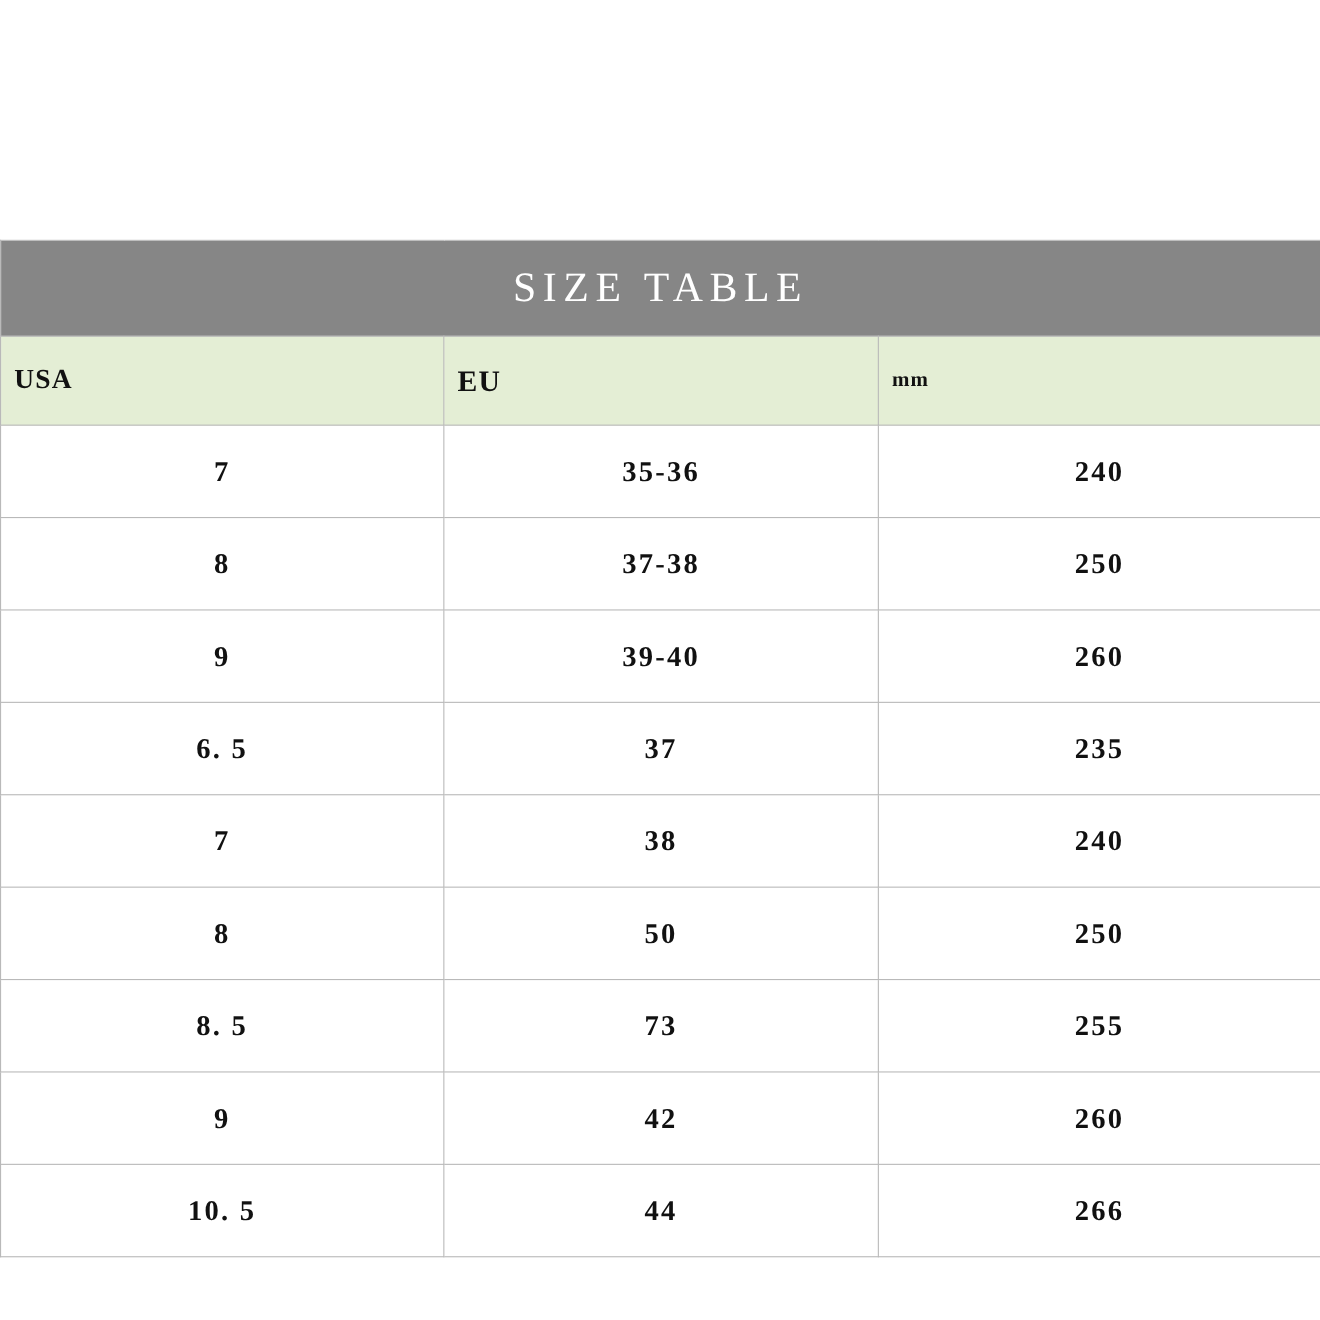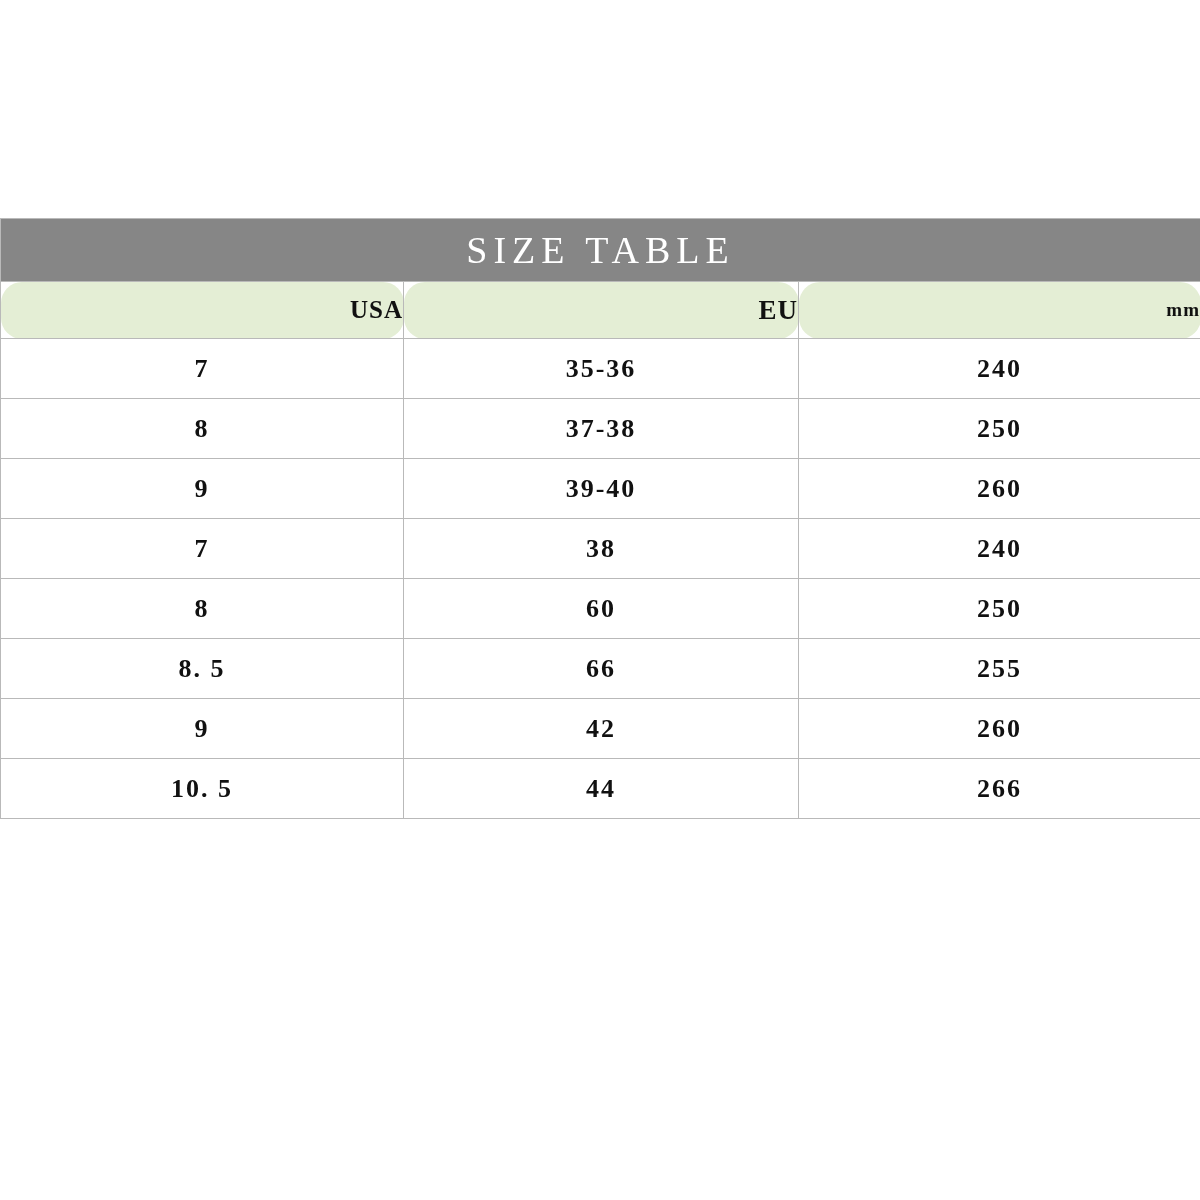--- a/index.html
+++ b/index.html
@@ -26,46 +26,45 @@
     width: 1200px;
   }
   table.size-table {
     border-collapse: collapse;
     width: 1200px;
     table-layout: fixed;
   }
   table.size-table td,
   table.size-table th {
     border: 1px solid #b9b9b9;
-    padding: 0;
+    padding: 12px;
     margin: 16px;
   }
   .title-row td {
     background: #868686;
     height: 62px;
     text-align: center;
     vertical-align: middle;
     border: 1px solid #868686;
   }
   .title-text {
     color: #ffffff;
     font-size: 38px;
     letter-spacing: 6px;
     font-family: "Liberation Serif", serif;
     font-weight: normal;
   }
   .header-row td {
     background: #e4eed5;
     height: 56px;
-    text-align: right;
+    text-align: left;
     vertical-align: middle;
     color: #111111;
     font-weight: bold;
     font-family: "Liberation Serif", serif;
-    border-radius: 21px;
   }
   .hdr-usa { font-size: 25px; letter-spacing: 1px; }
   .hdr-eu  { font-size: 27px; letter-spacing: 1px; }
   .hdr-mm  { font-size: 19px; letter-spacing: 1px; }
 
   tbody tr td {
     height: 59px;
     text-align: center;
     vertical-align: middle;
     background: #ffffff;
@@ -112,32 +111,37 @@
           <td>8</td>
           <td>37-38</td>
           <td>250</td>
         </tr>
         <tr>
           <td>9</td>
           <td>39-40</td>
           <td>260</td>
         </tr>
         <tr>
+          <td>6. 5</td>
+          <td>37</td>
+          <td>235</td>
+        </tr>
+        <tr>
           <td>7</td>
           <td>38</td>
           <td>240</td>
         </tr>
         <tr>
           <td>8</td>
-          <td>60</td>
+          <td>50</td>
           <td>250</td>
         </tr>
         <tr>
           <td>8. 5</td>
-          <td>66</td>
+          <td>73</td>
           <td>255</td>
         </tr>
         <tr>
           <td>9</td>
           <td>42</td>
           <td>260</td>
         </tr>
         <tr>
           <td>10. 5</td>
           <td>44</td>

